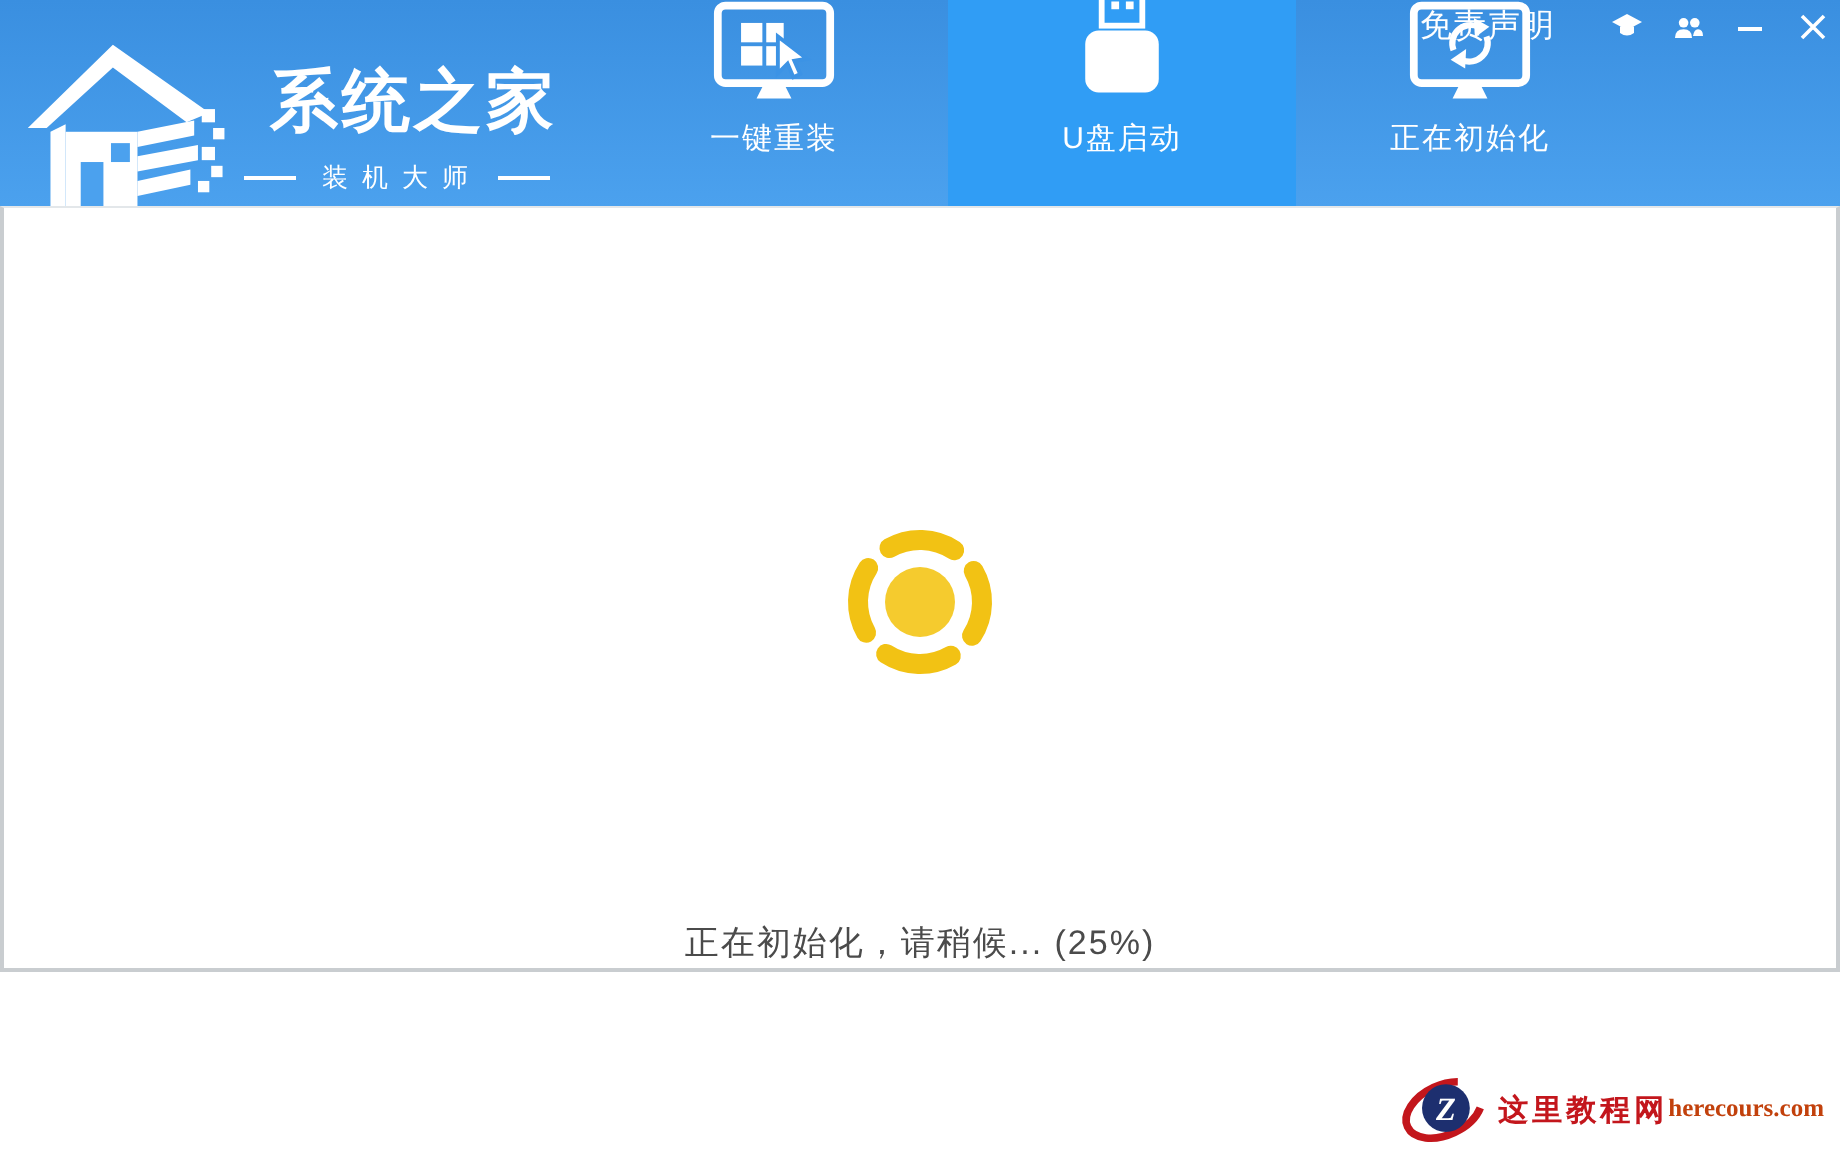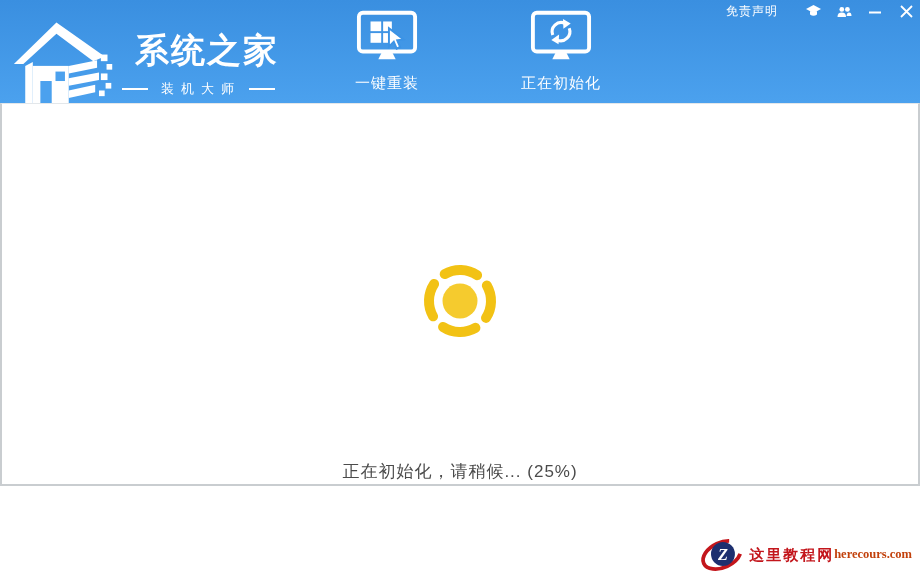--- a/index.html
+++ b/index.html
@@ -14,28 +14,28 @@
   .logo-house { position:absolute; left:0; top:2px; }
   .logo-text { position:absolute; left:110px; top:10px; width:170px; }
   .logo-title { color:#fff; font-size:34px; font-weight:700; letter-spacing:2px; white-space:nowrap; }
   .logo-subtitle { margin-top:6px; display:flex; align-items:center; gap:8px; }
   .sub-dash { width:26px; height:2px; background:#fff; }
   .sub-text { color:#fff; font-size:13px; letter-spacing:7px; padding-left:5px; white-space:nowrap; }
 
   
   .tabs { position:absolute; left:300px; top:0; height:103px; display:flex; }
   .tab { width:174px; height:103px; display:flex; flex-direction:column;
-         align-items:center; justify-content:flex-end; padding-bottom:10px; cursor:pointer; }
+         align-items:center; justify-content:flex-end; padding-bottom:24px; cursor:pointer; }
   .tab.active { background:#309DF5; }
   .tab-icon { height:62px; display:flex; align-items:center; justify-content:center; margin-bottom:7px; }
   .tab-label { color:#fff; font-size:15px; letter-spacing:1px; }
 
   
   .titlebar { position:absolute; top:3px; right:6px; display:flex; align-items:center; gap:15px; }
-  .disclaimer { color:#fff; font-size:12px; letter-spacing:1px; margin-right:12px; cursor:pointer; }
+  .disclaimer { color:#fff; font-size:16px; letter-spacing:1px; margin-right:12px; cursor:pointer; }
   .tb-icon { display:flex; align-items:center; justify-content:center; width:16px; height:16px; cursor:pointer; }
 
   
   .main { position:absolute; top:103px; left:0; width:920px; height:383px;
           background:#fff; border:2px solid #c9cdd0; border-top:1px solid #e3e7ea; }
   .spinner { position:absolute; left:50%; top:152px; transform:translateX(-50%); }
   .status { position:absolute; top:356px; left:0; width:100%; text-align:center;
             color:#4b4b4b; font-size:17px; letter-spacing:1px; }
 
   
@@ -91,20 +91,31 @@
               <rect x="28" y="12" width="9" height="10"></rect>
               <rect x="15" y="24" width="11" height="10"></rect>
               <rect x="28" y="24" width="9" height="10"></rect>
             </g>
             <polygon points="34,19 34,38 39,33 42,40 45.5,38.3 42.5,31.5 49,30.5" fill="#fff" stroke="#3C93E5" stroke-width="2"></polygon>
           </svg>
         </span>
         <span class="tab-label">一键重装</span>
       </div>
 
+      <div class="tab active">
+        <span class="tab-icon">
+          <svg width="50" height="60" viewBox="0 0 50 62">
+            <rect x="14.5" y="2.5" width="21" height="18" fill="none" stroke="#fff" stroke-width="3"></rect>
+            <rect x="19.5" y="8" width="4" height="4" fill="#fff"></rect>
+            <rect x="27" y="8" width="4" height="4" fill="#fff"></rect>
+            <rect x="6" y="23" width="38" height="32" rx="7" fill="#fff"></rect>
+          </svg>
+        </span>
+        <span class="tab-label">U盘启动</span>
+      </div>
 
       <div class="tab">
         <span class="tab-icon">
           <svg width="62" height="54" viewBox="0 0 64 54">
             <rect x="3" y="3" width="58" height="40" rx="4" fill="none" stroke="#fff" stroke-width="4"></rect>
             <polygon points="27,43 37,43 41,51 23,51" fill="#fff"></polygon>
             <path d="M23.5,26 A9.5,9.5 0 0 1 36,13.8" stroke="#fff" stroke-width="3.2" fill="none"></path>
             <polygon points="34,9.5 42,14 34.5,19.5" fill="#fff"></polygon>
             <path d="M40.5,19 A9.5,9.5 0 0 1 28,31.2" stroke="#fff" stroke-width="3.2" fill="none"></path>
             <polygon points="30,25.5 22,31 29.5,35.5" fill="#fff"></polygon>

